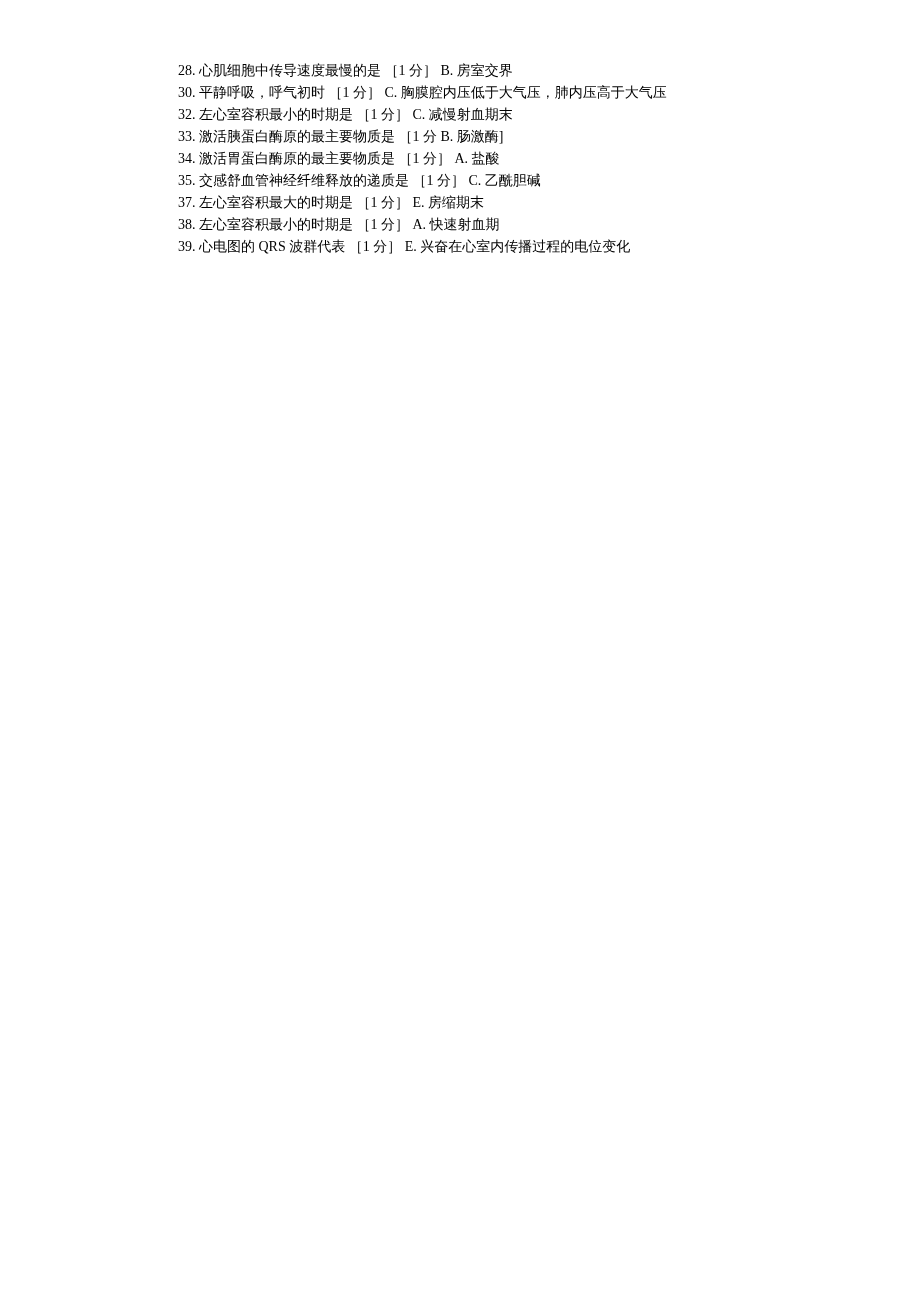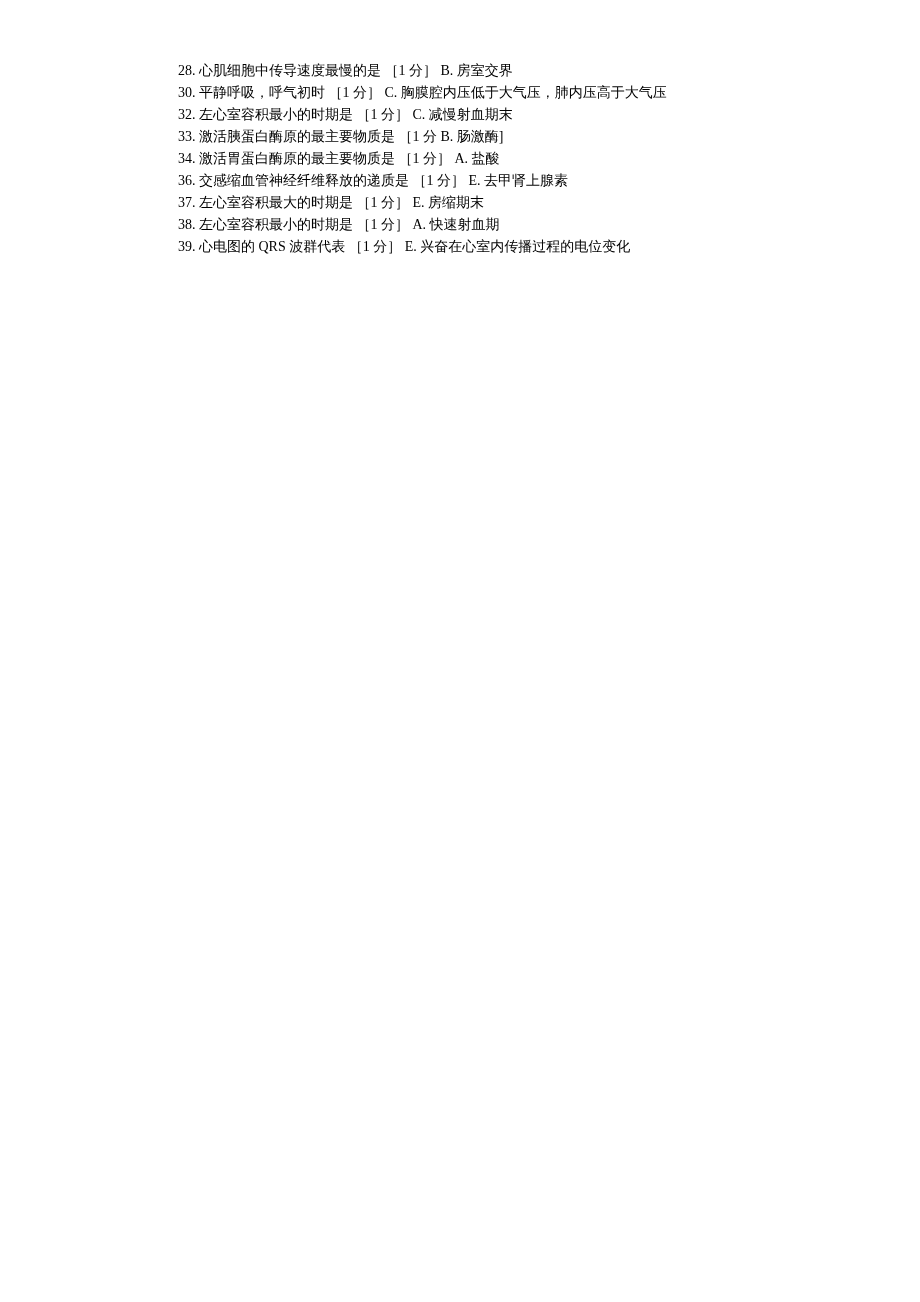--- a/index.html
+++ b/index.html
@@ -70,25 +70,25 @@
     <span class="answer">B. 肠激酶]</span>
   </div>
   <div class="line">
     <span class="num">34.</span>
     <span class="sep"> </span>
     <span class="question">激活胃蛋白酶原的最主要物质是</span>
     <span class="score">［1 分］</span>
     <span class="answer">A. 盐酸</span>
   </div>
   <div class="line">
-    <span class="num">36.</span>
+    <span class="num">35.</span>
     <span class="sep"> </span>
-    <span class="question">交感缩血管神经纤维释放的递质是</span>
+    <span class="question">交感舒血管神经纤维释放的递质是</span>
     <span class="score">［1 分］</span>
-    <span class="answer">E. 去甲肾上腺素</span>
+    <span class="answer">C. 乙酰胆碱</span>
   </div>
   <div class="line">
     <span class="num">37.</span>
     <span class="sep"> </span>
     <span class="question">左心室容积最大的时期是</span>
     <span class="score">［1 分］</span>
     <span class="answer">E. 房缩期末</span>
   </div>
   <div class="line">
     <span class="num">38.</span>

